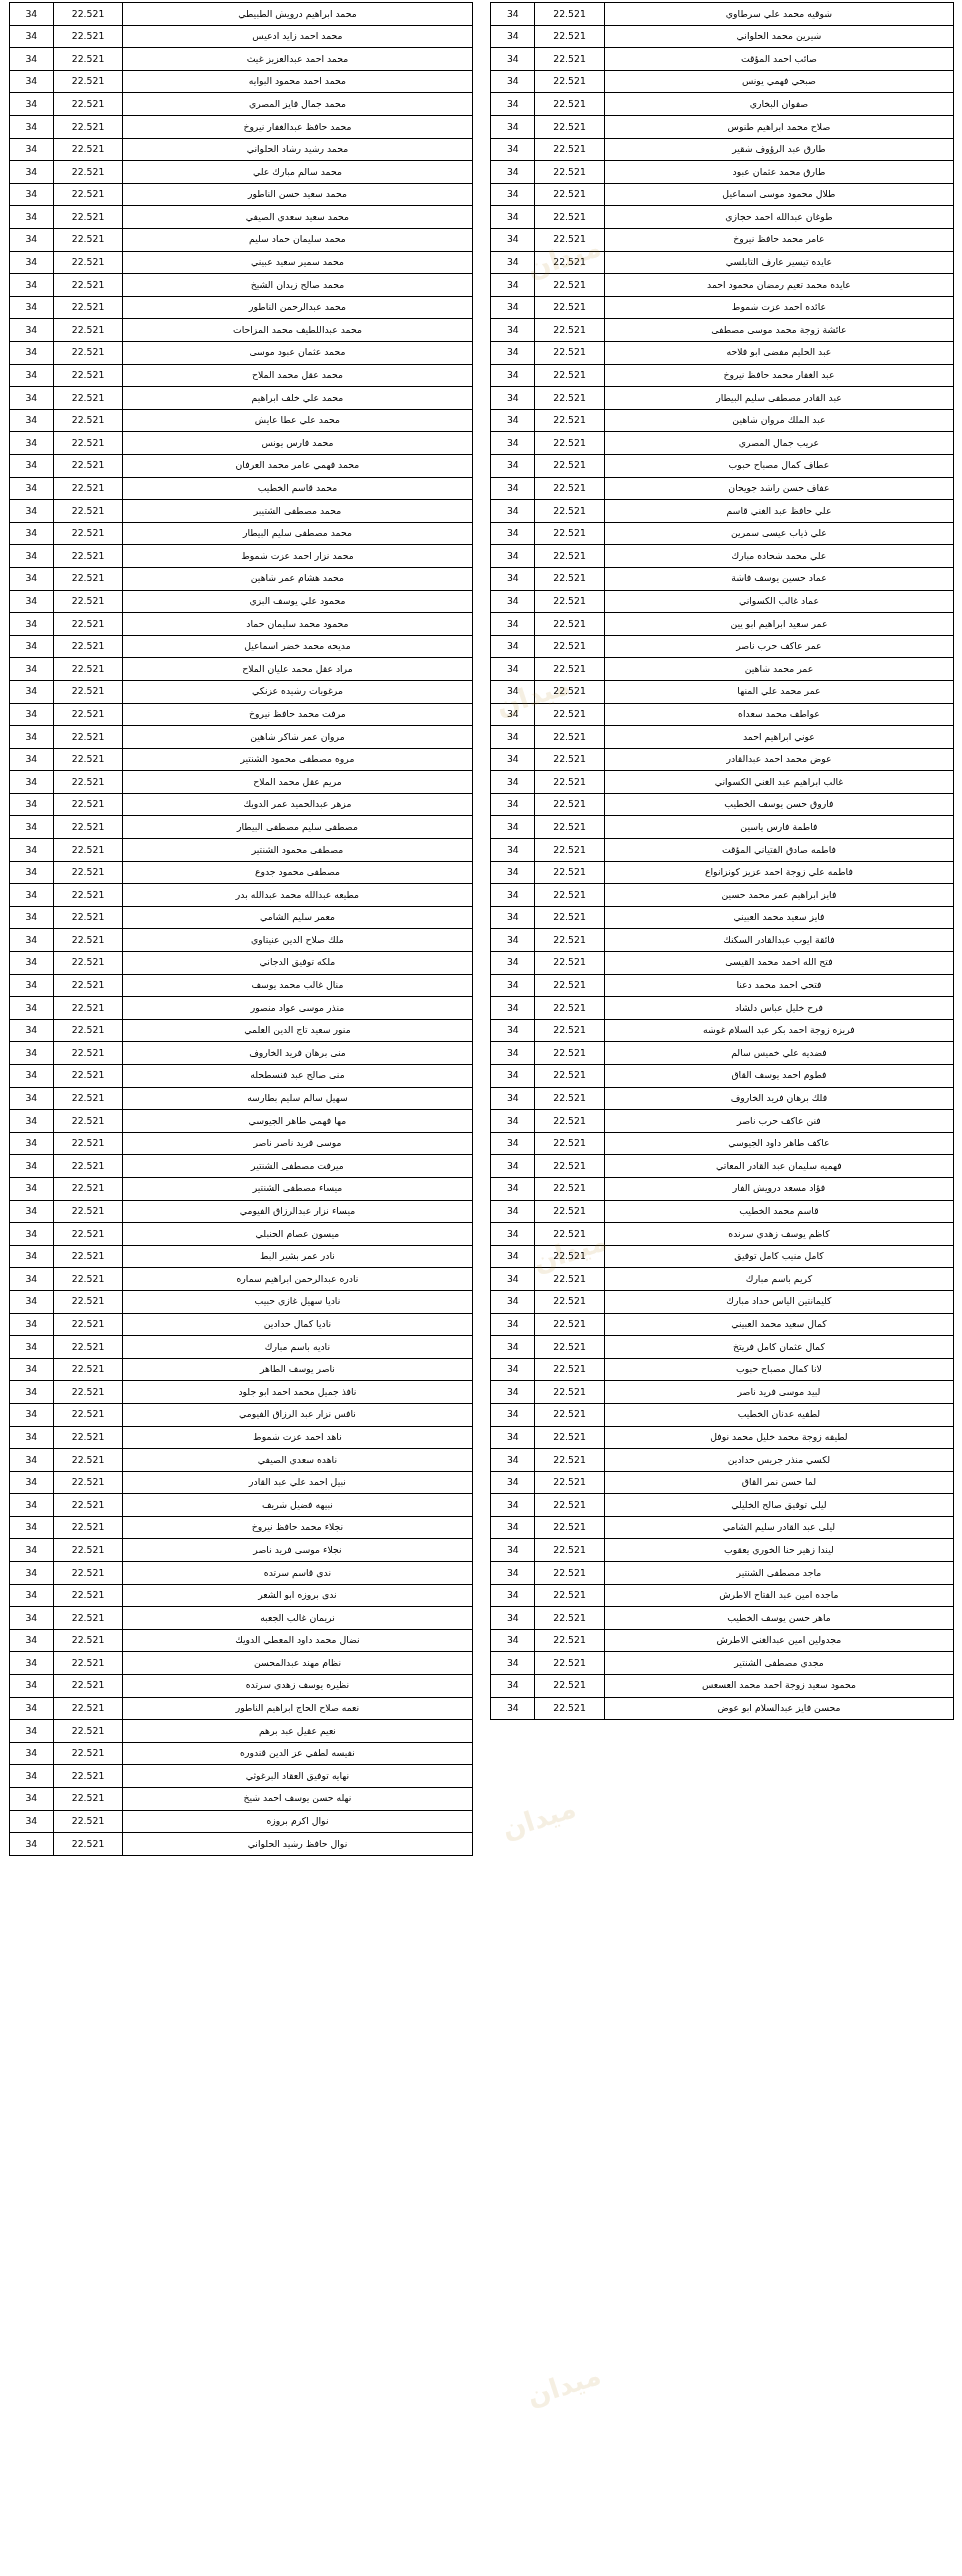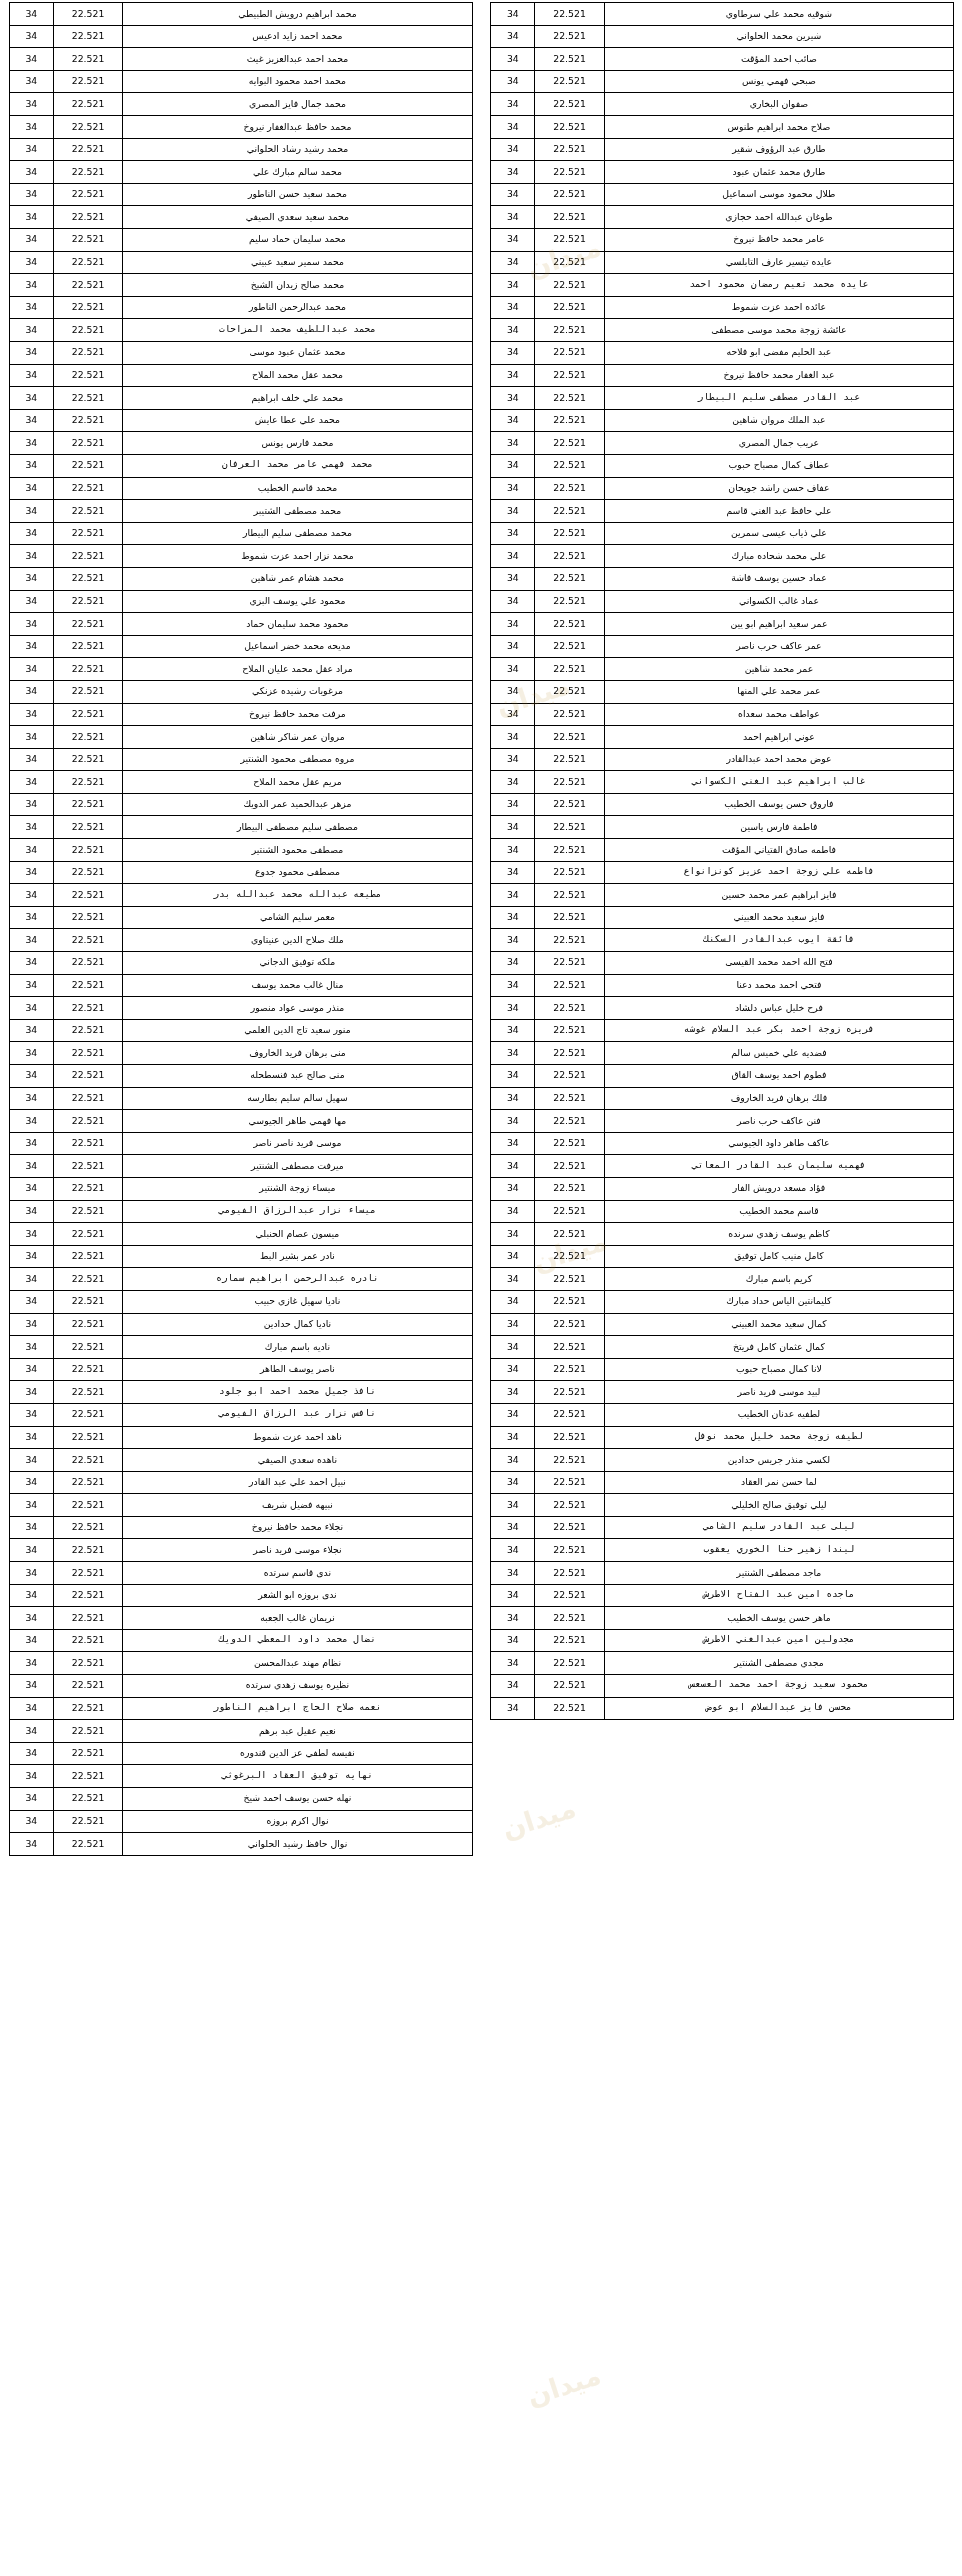--- a/index.html
+++ b/index.html
@@ -54,21 +54,20 @@
     text-align: center;
     direction: ltr;
   }
   td.c-name {
     text-align: center;
     direction: rtl;
   }
   td.two-line {
     font-size: 8.8px;
     line-height: 1.25;
-    font-family: Liberation Mono, monospace;
   }
   .watermark {
     position: absolute;
     pointer-events: none;
     opacity: 0.13;
     color: #b88a2a;
     font-size: 27px;
     font-weight: bold;
     transform: rotate(-18deg);
     white-space: nowrap;
@@ -414,21 +413,21 @@
               <td class="c-name two-line">لطيفه زوجة محمد خليل محمد نوفل</td>
               <td class="c-amt">22.521</td>
               <td class="c-num">34</td>
             </tr>
             <tr>
               <td class="c-name">لكسي منذر جريس حدادين</td>
               <td class="c-amt">22.521</td>
               <td class="c-num">34</td>
             </tr>
             <tr>
-              <td class="c-name">لما حسن نمر العقاد</td>
+              <td class="c-name">لما حسن نمر القاق</td>
               <td class="c-amt">22.521</td>
               <td class="c-num">34</td>
             </tr>
             <tr>
               <td class="c-name">ليلي توفيق صالح الخليلي</td>
               <td class="c-amt">22.521</td>
               <td class="c-num">34</td>
             </tr>
             <tr>
               <td class="c-name two-line">ليلى عبد القادر سليم الشامي</td>
@@ -736,21 +735,21 @@
               <td class="c-name">موسى فريد ناصر ناصر</td>
               <td class="c-amt">22.521</td>
               <td class="c-num">34</td>
             </tr>
             <tr>
               <td class="c-name">ميرفت مصطفى الشنتير</td>
               <td class="c-amt">22.521</td>
               <td class="c-num">34</td>
             </tr>
             <tr>
-              <td class="c-name">ميساء زوجة الشنتير</td>
+              <td class="c-name">ميساء مصطفى الشنتير</td>
               <td class="c-amt">22.521</td>
               <td class="c-num">34</td>
             </tr>
             <tr>
               <td class="c-name two-line">ميساء نزار عبدالرزاق الفيومي</td>
               <td class="c-amt">22.521</td>
               <td class="c-num">34</td>
             </tr>
             <tr>
               <td class="c-name">ميسون عصام الحنبلي</td>

